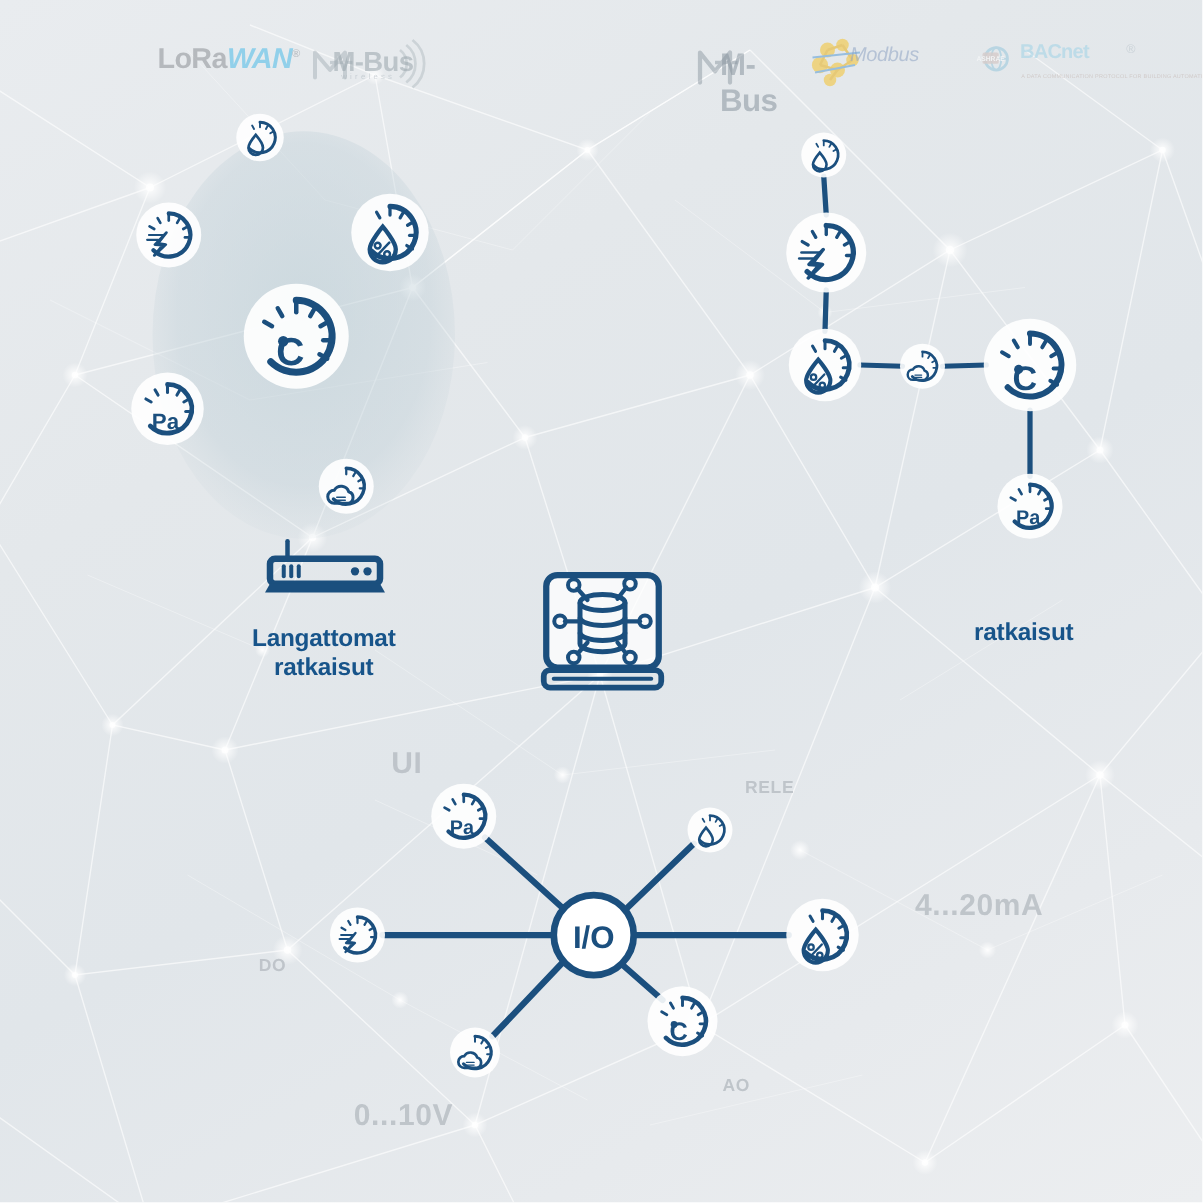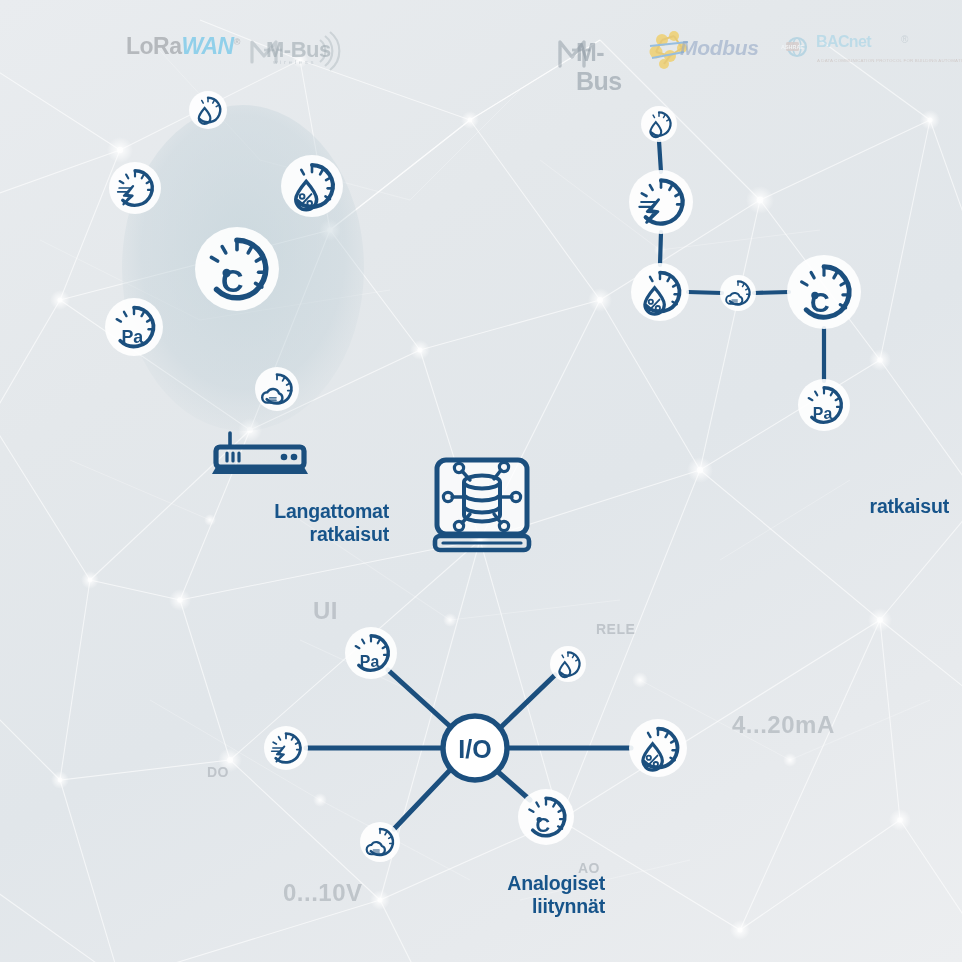--- a/index.html
+++ b/index.html
@@ -55,23 +55,23 @@
     left: 556px; top: 30px;
     width: 80px; height: 38px;
   }
   .logo-modbus {
     left: 650px; top: 34px;
     height: 30px;
   }
   .modbus-text {
     position: absolute;
     left: 30px; top: 2px;
-    font-size: 21px;
+    font-size: 16px;
     font-style: italic;
-    font-weight: bold;
+    font-weight: normal;
     color: #8fa4c4;
     letter-spacing: -0.3px;
   }
   .logo-bacnet {
     left: 786px; top: 33px;
     height: 32px;
   }
   .bacnet-text {
     position: absolute;
     left: 30px; top: 0px;
@@ -88,21 +88,21 @@
   .bacnet-sub {
     position: absolute;
     left: 31px; top: 25px;
     font-size: 4.4px;
     color: #c3b5b0;
     letter-spacing: 0.2px;
     white-space: nowrap;
   }
   .group-label {
     position: absolute;
-    text-align: right;
+    text-align: center;
     color: #17548a;
     font-weight: bold;
     font-size: 19.5px;
     line-height: 1.2;
     letter-spacing: -0.2px;
     user-select: none;
   }
   .watermark {
     position: absolute;
     color: #b9bfc5;
@@ -541,24 +541,20 @@
 
   <div class="group-label" style="left:129px; top:500px; width:260px;">
     <div>Langattomat</div>
     <div>ratkaisut</div>
   </div>
 
   <div class="group-label" style="left:689px; top:495px; width:260px;">
     <div>ratkaisut</div>
   </div>
 
-  <div class="group-label" style="left:345px; top:872px; width:260px;">
-    <div>Analogiset</div>
-    <div>liitynnät</div>
-  </div>
 
   <div class="watermark wm-big" style="left:313px; top:597px;">UI</div>
   <div class="watermark" style="left:596px; top:621px;">RELE</div>
   <div class="watermark" style="left:207px; top:764px;">DO</div>
   <div class="watermark wm-big" style="left:732px; top:711px;text-align:center;">4...20mA</div>
   <div class="watermark" style="left:578px; top:860px;">AO</div>
   <div class="watermark wm-big" style="left:283px; top:879px;">0...10V</div>
 
 </div>
 

